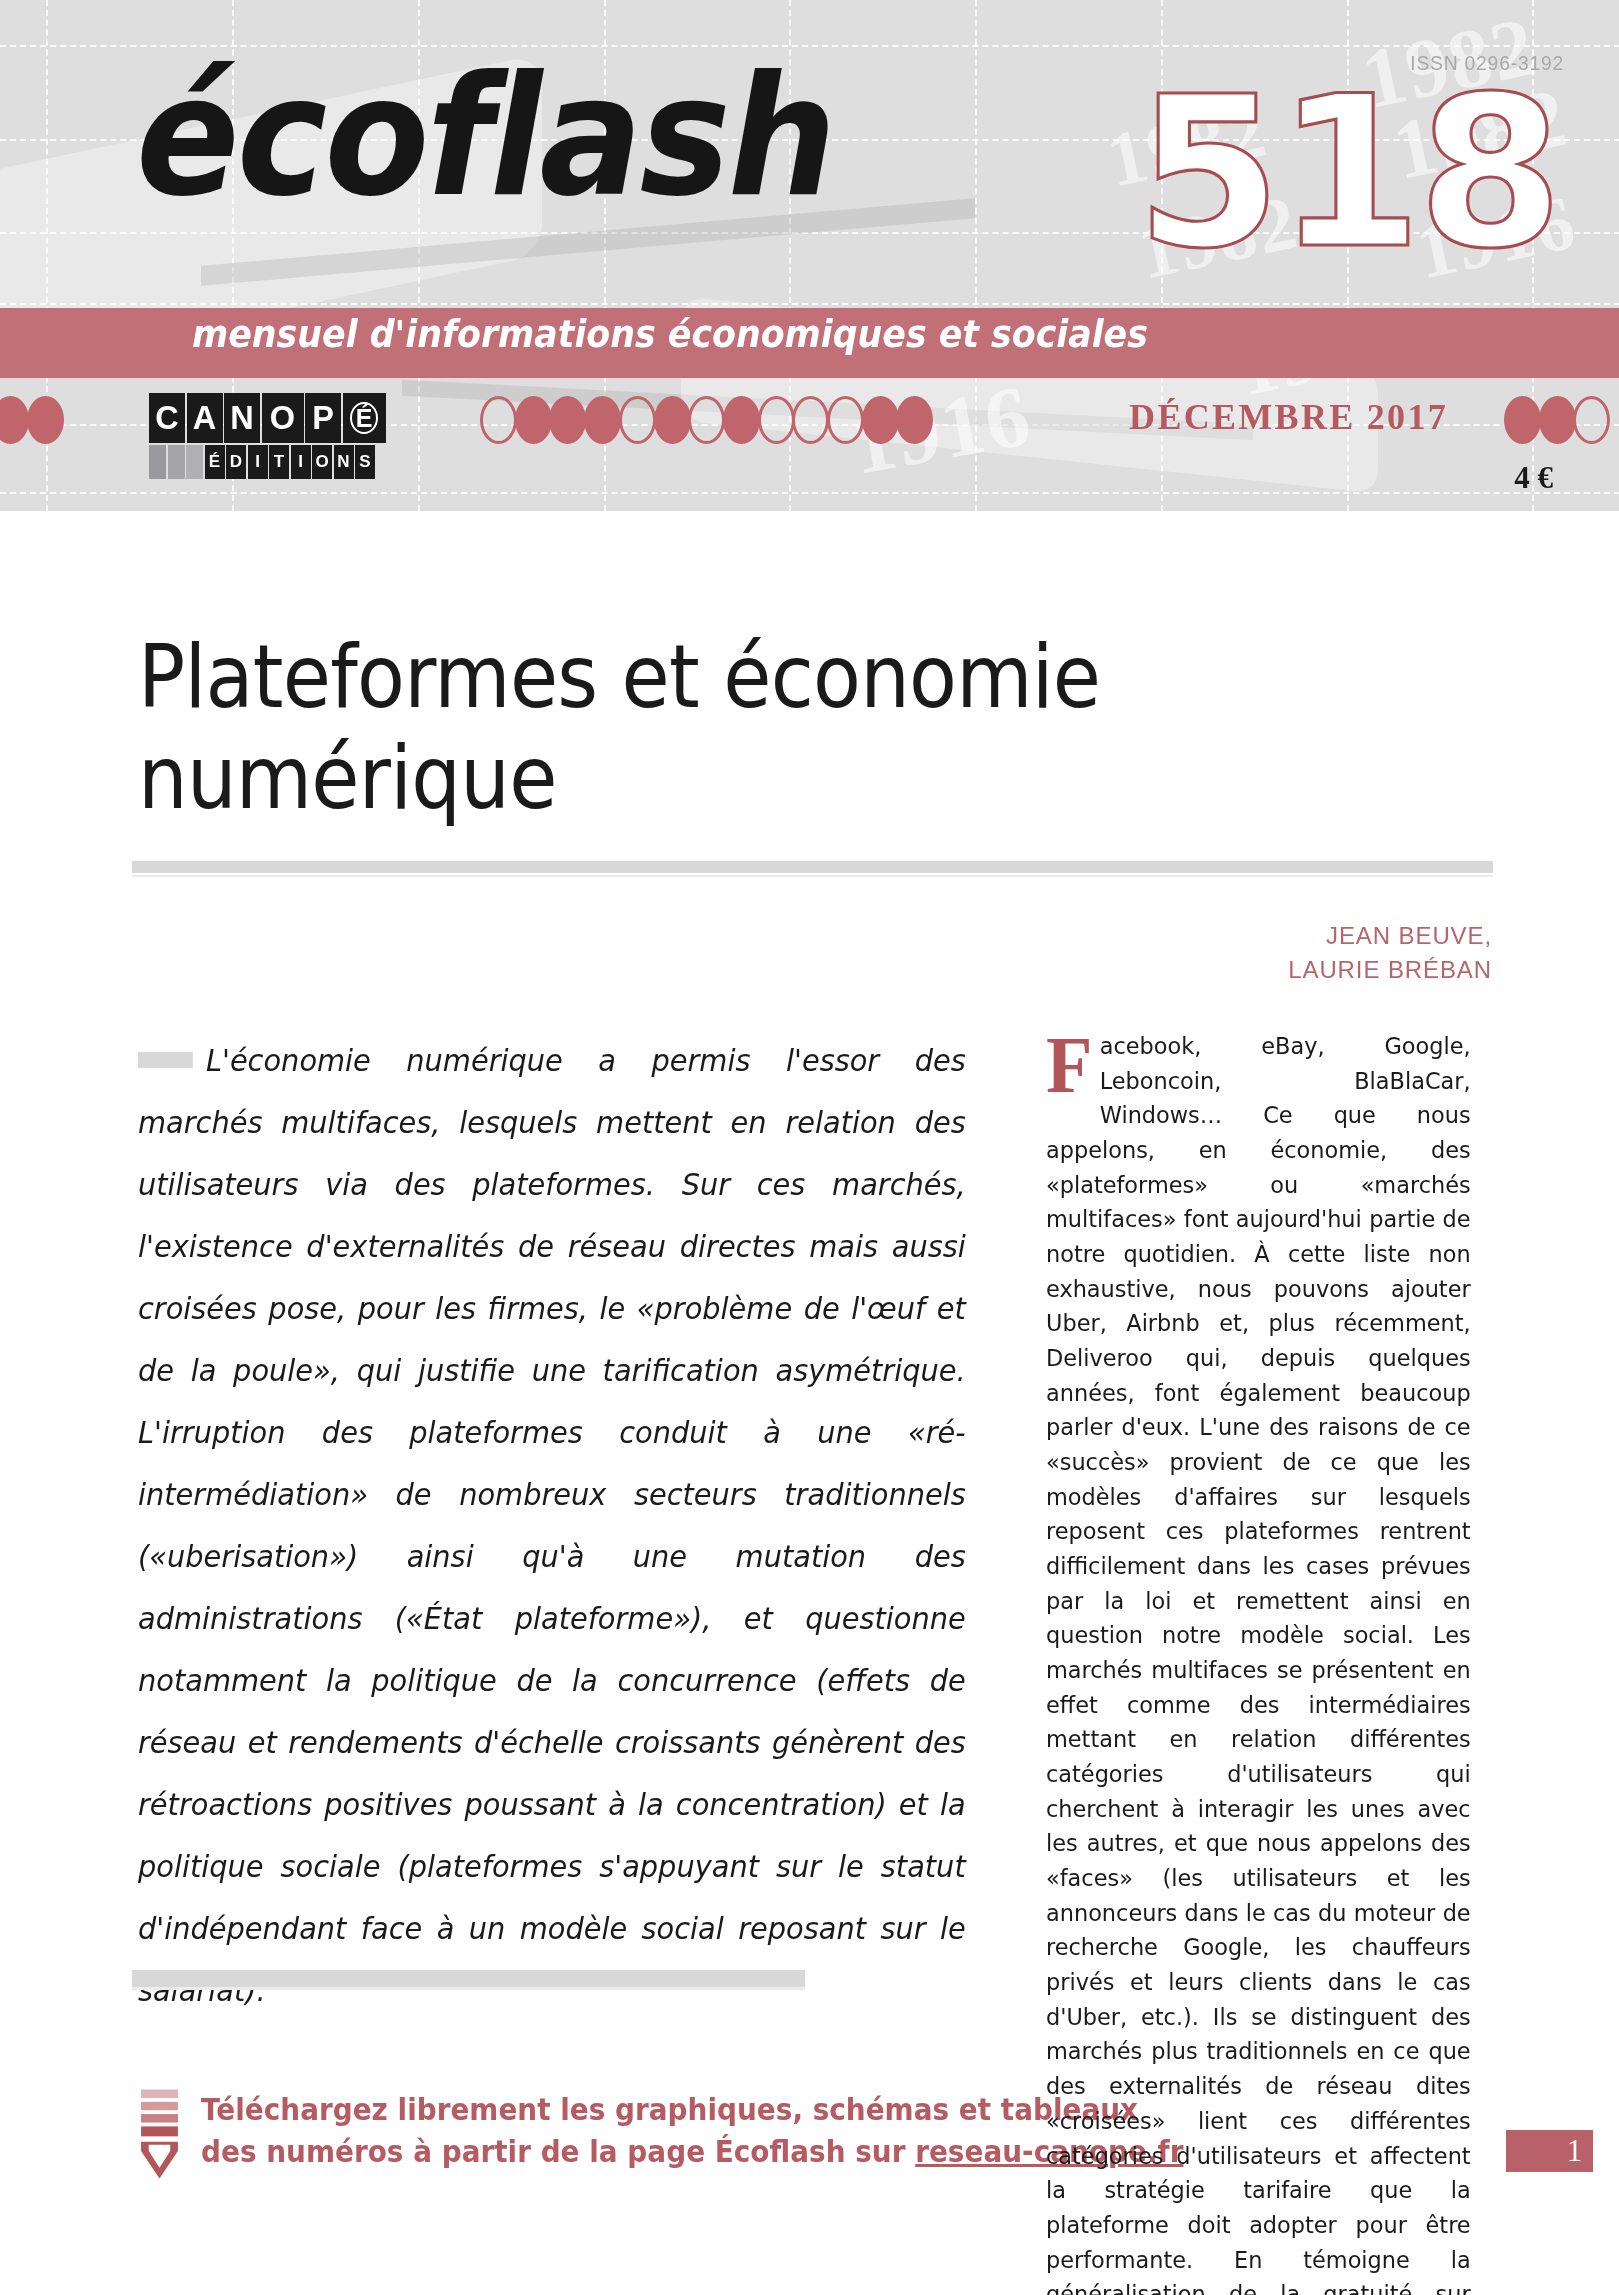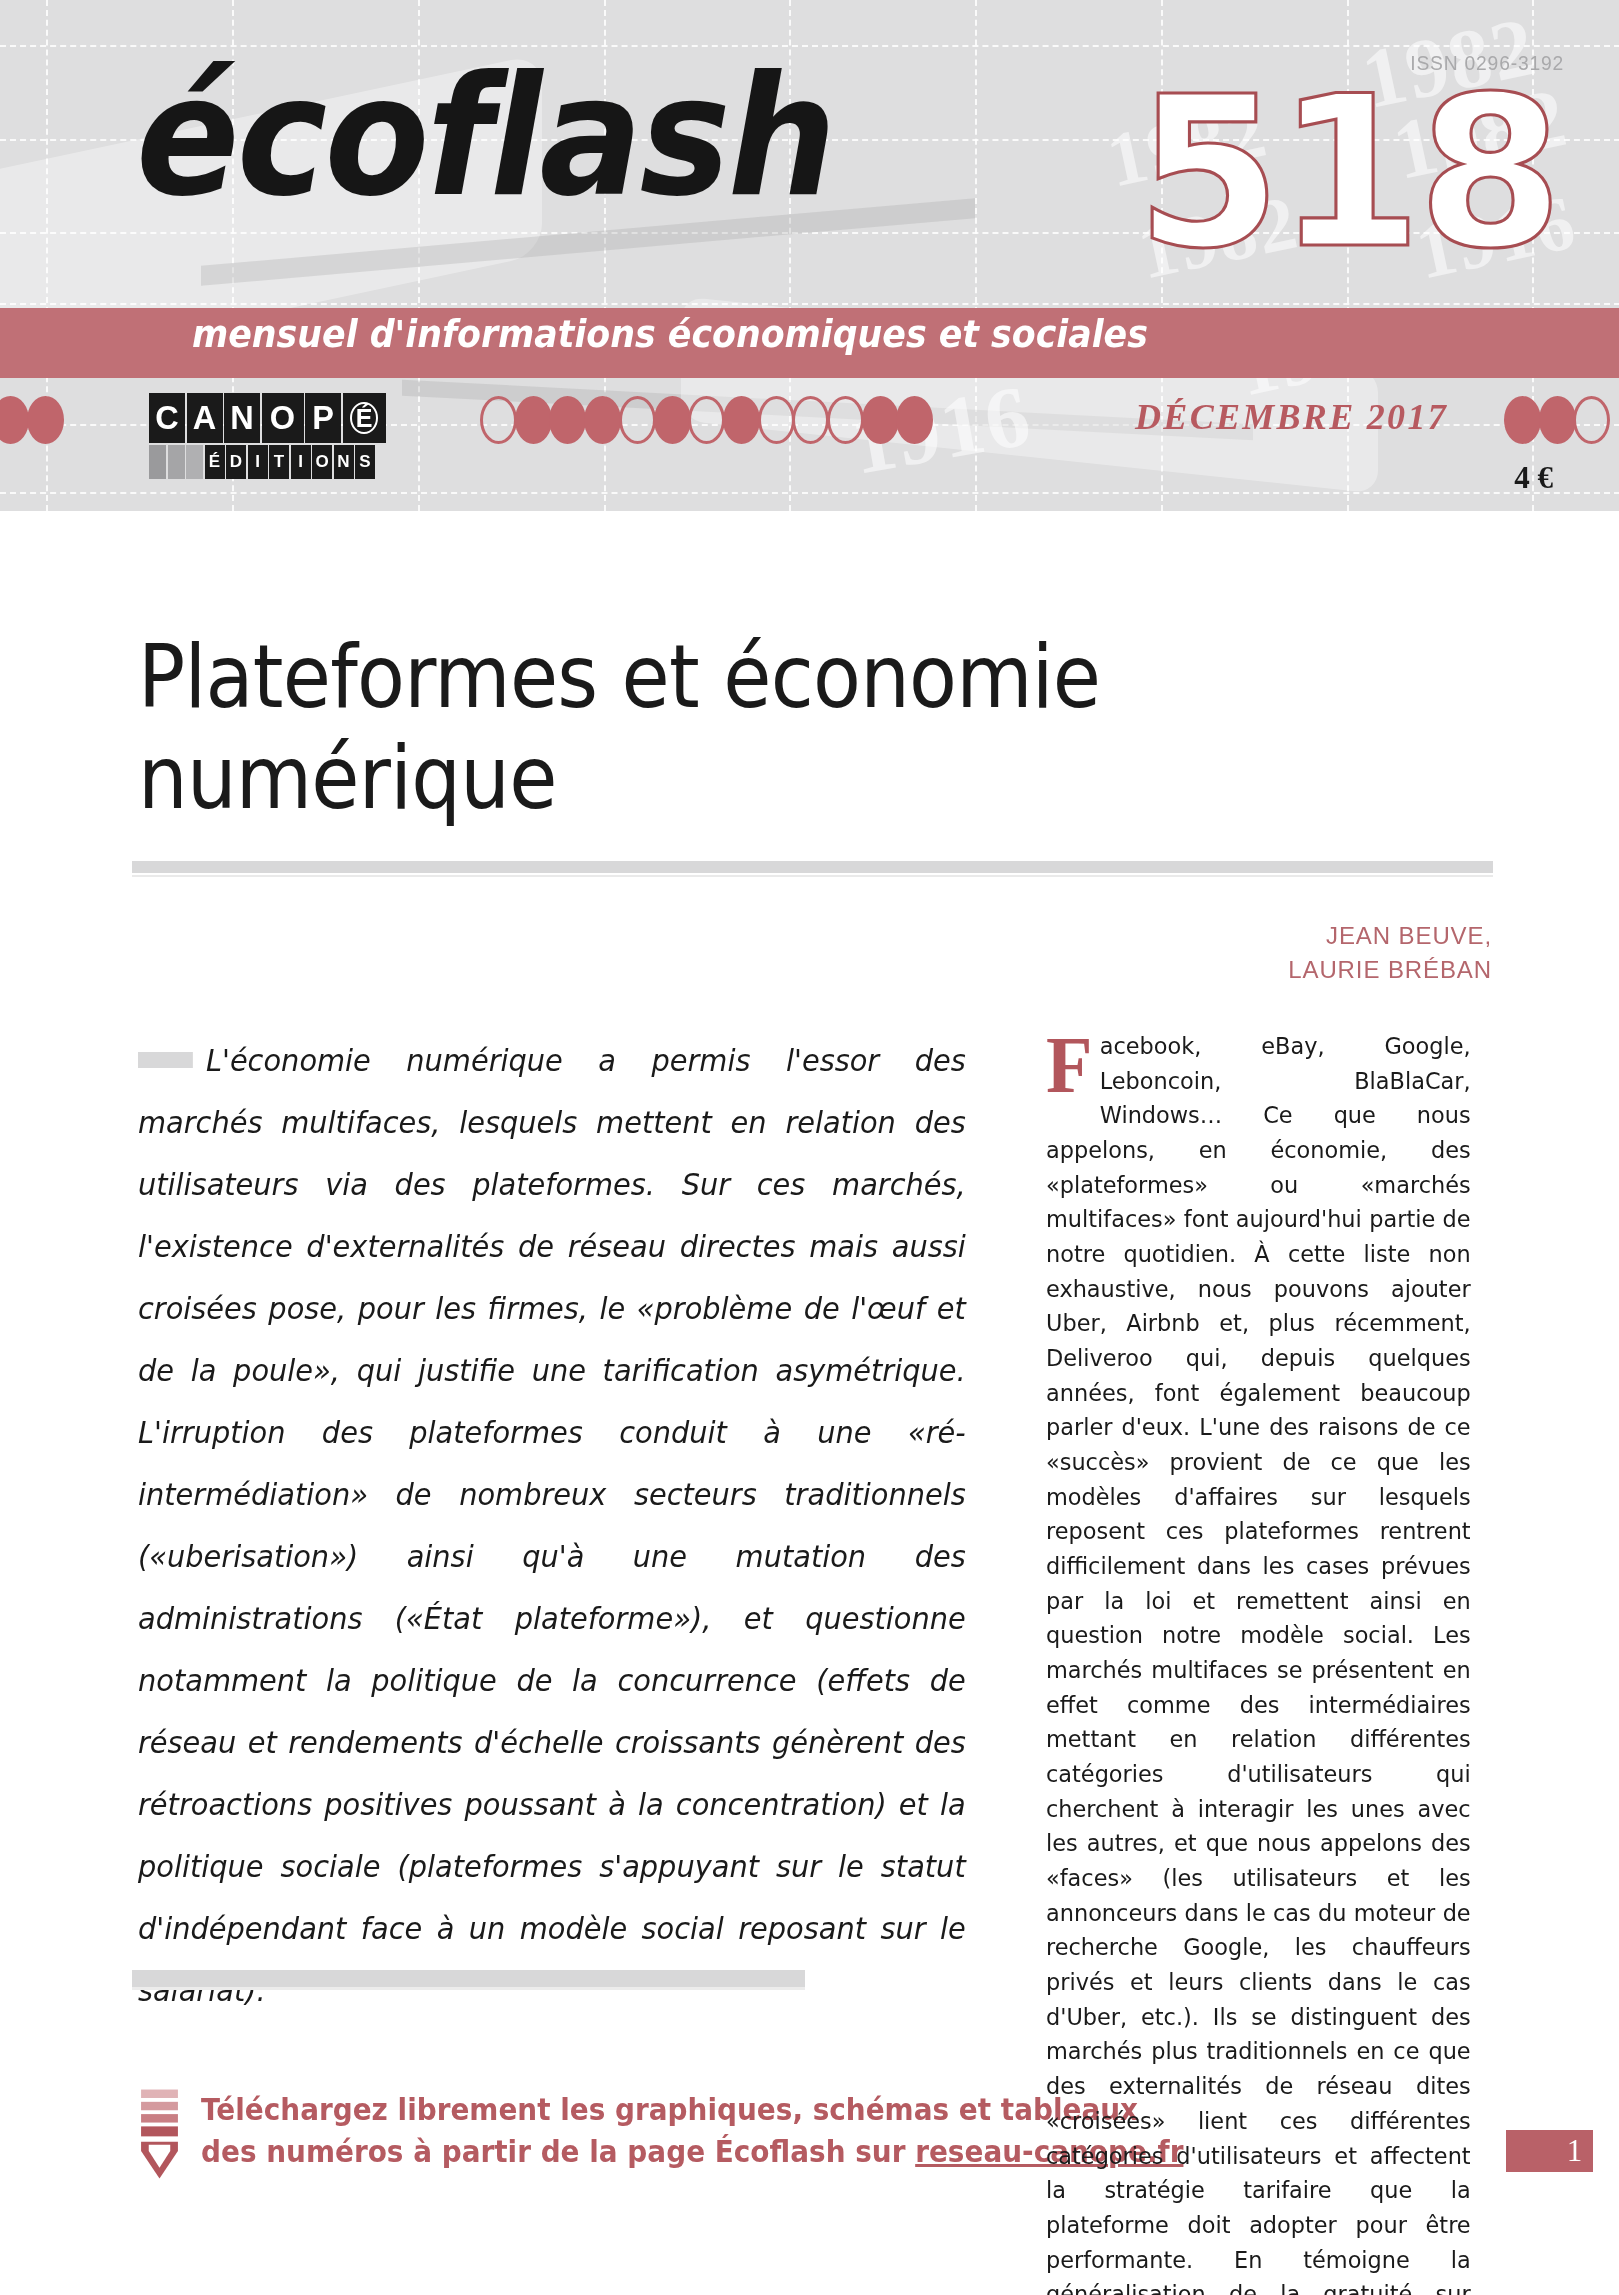--- a/index.html
+++ b/index.html
@@ -218,21 +218,20 @@
     position: absolute;
     right: 172px;
     top: 396px;
     font-family: "Liberation Serif", serif;
     font-weight: 700;
     font-size: 36px;
     letter-spacing: 2.3px;
     color: #b75a60;
     z-index: 9;
     white-space: nowrap;
-    font-style: italic;
   }
   .price {
     position: absolute;
     right: 67px;
     top: 460px;
     font-family: "Liberation Serif", serif;
     font-weight: 700;
     font-size: 31px;
     color: #1a1a1a;
     z-index: 9;

